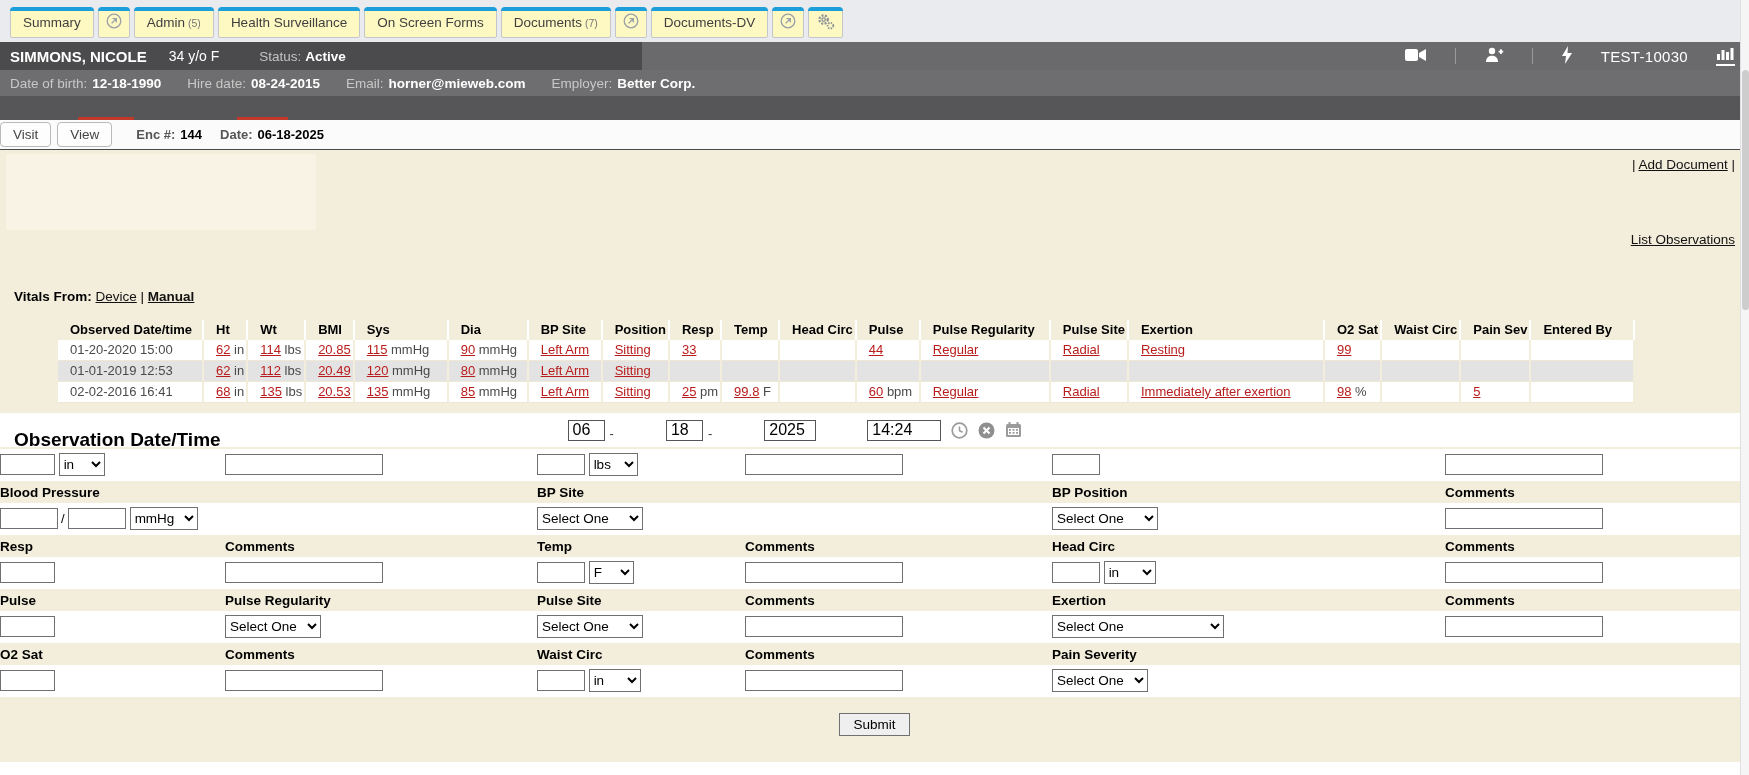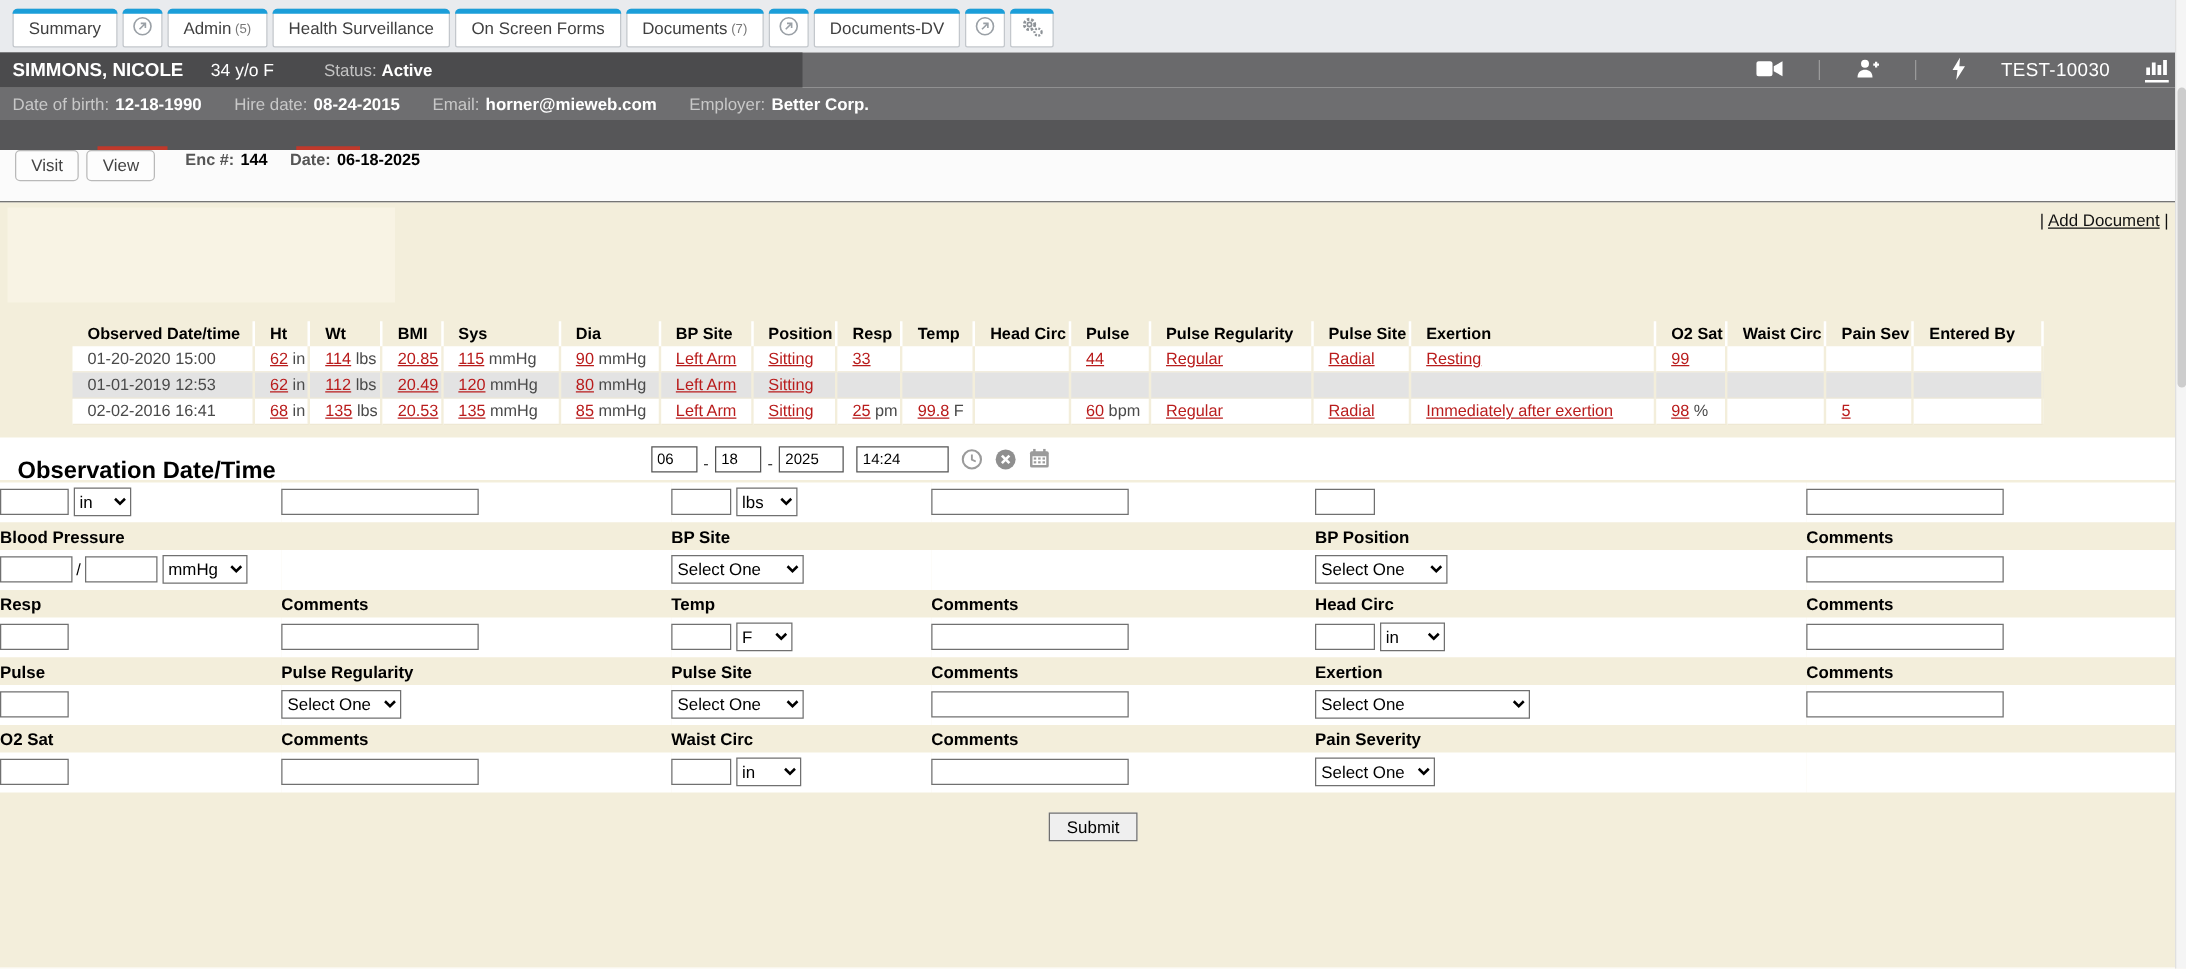--- a/index.html
+++ b/index.html
@@ -5,21 +5,21 @@
   * { box-sizing: border-box; }
   html,body { margin:0; padding:0; }
   body {
     width:1749px; height:775px; position:relative; overflow:hidden;
     font-family:"Liberation Sans", sans-serif; background:#ffffff; font-size:13px;
   }
   
   .tabbar { height:42px; background:#e9ebee; display:flex; align-items:flex-start; padding:7px 0 0 10px; position:relative; }
   .tabstrip { display:flex; align-items:flex-start; }
   .tab {
-    position:relative; background:#ffffff; border:1px solid #c3c7cc; border-radius:4px 4px 2px 2px;
+    position:relative; background:#fef9c3; border:1px solid #c3c7cc; border-radius:4px 4px 2px 2px;
     padding:7px 12px 7px; margin-right:4px; font-size:13.5px; color:#3f3f3f; white-space:nowrap;
     cursor:pointer; height:31px; display:flex; align-items:center;
   }
   .tab::before { content:""; position:absolute; top:-1px; left:-1px; right:-1px; height:4px; background:#1b9ed9; border-radius:4px 4px 0 0; }
   .tab.active { background:#1b9ed9; border-color:#1b9ed9; color:#fff; font-weight:bold; }
   .tab .tcnt { font-size:10.5px; color:#777; margin-left:3px; }
   .tab.active .tcnt { color:#e6f4fc; }
   .tab.ptab, .tab.gearbtn { padding:6px 7px; }
   .redbox { position:absolute; left:-7px; right:-7px; top:-5px; bottom:-24px; border:5px solid #e5232b; z-index:40; pointer-events:none; }
   
@@ -33,21 +33,21 @@
   .hdr-icons { margin-left:auto; display:flex; align-items:center; gap:28px; padding-right:14px; }
   .vdiv { width:1px; height:16px; background:#9a9a9a; }
   .pid { font-size:15px; letter-spacing:.3px; }
   .chartlink { border-bottom:2px solid #fff; padding-bottom:1px; cursor:pointer; }
   .pbar2 { height:26px; background:#6e6e70; display:flex; align-items:center; gap:26px; padding-left:10px; font-size:13.5px; }
   .pbar2 .fl { color:#c8c8c8; }
   .pbar2 .fv { color:#fff; font-weight:bold; margin-left:5px; }
   .pbar3 { height:24px; background:#565658; position:relative; }
   .redmark { position:absolute; bottom:0; height:3px; background:#c0392b; }
   
-  .encrow { height:42px; background:#fbfbfb; border-bottom:1px solid #4a4a4a; display:flex; align-items:flex-start; padding-left:12px; }
+  .encrow { height:30px; background:#fbfbfb; border-bottom:1px solid #4a4a4a; display:flex; align-items:center; padding-left:0; }
   .btn { padding:4px 12px; border:1px solid #b9b9b9; border-radius:4px; background:#fdfdfd; color:#444; font-size:13.5px; margin-right:6px; cursor:pointer; }
   .enclbl { color:#555; margin-left:18px;font-weight:bold; }
   .encval { color:#000; font-weight:bold; margin-left:5px; }
   
   .content { height:612px; background:#f3eedb; position:relative; }
   .liteRect { position:absolute; left:6px; top:4px; width:310px; height:76px; background:#f8f3e4; }
   .rline { text-align:right; padding-right:14px; font-size:13.5px; color:#111; }
   .rline a, .content a { color:#111; text-decoration:underline; cursor:pointer; }
   .adddoc { padding-top:7px; }
   .listobs { margin-top:60px; }
@@ -63,21 +63,21 @@
   table.vt td {
     background:#fff; color:#4a4a4a; padding:2px 2px 3px 12px; border-right:2px solid #f3eedb;
     border-bottom:1px solid #eee8d4; white-space:nowrap; overflow:hidden; height:18px;
   }
   table.vt tr.hl td { background:#e3e3e3; }
   table.vt a.lk { color:#b91c1c; text-decoration:underline; }
   
   .obsrow { background:#fff; height:34px; margin-top:10px; display:flex; align-items:center; }
   .obslbl { font-weight:bold; padding-left:14px; font-size:19px;margin-top:20px; }
   .obsinputs { margin-left:300px; display:flex; align-items:center; gap:4px; }
-  .obsinputs input { height:21px; border:1px solid #555; font-size:12px; padding:0 4px; font-family:"Liberation Sans",sans-serif; }
+  .obsinputs input { height:21px; border:1px solid #555; font-size:16px; padding:0 4px; font-family:"Liberation Sans",sans-serif;margin-left:47px; }
   .d2 { width:37px; } .d4 { width:52px; } .dt { width:74px; margin-left:6px; }
   .dash { color:#333; margin:0 1px; position:relative; top:3px; }
   .obsico { margin-left:6px; display:flex; align-items:center; cursor:pointer; }
   
   table.ft { border-collapse:separate; border-spacing:0; width:1749px; table-layout:fixed; margin-top:2px; }
   table.ft tr.lbl td { background:#f3eedb; font-weight:bold; font-size:13.5px; color:#000; padding:4px 0 3px; }
   table.ft tr.inp td { background:#fff; padding:4px 0 5px; vertical-align:middle; }
   table.ft td:first-child { padding-left:14px; }
   input.ti { height:21px; border:1px solid #707070; font-size:13.5px; padding:0 3px; font-family:"Liberation Sans",sans-serif; }
   .w-sm { width:55px; } .w-xs { width:48px; } .w-bp { width:58px; } .w-cm { width:158px; }
@@ -211,20 +211,23 @@
 
 <div class="content">
   <div class="liteRect"></div>
 
   <div class="rline adddoc">
     <span>|</span>
     <a>Add Document</a>
     <span>|</span>
   </div>
 
+  <div class="rline listobs">
+    <a>List Observations</a>
+  </div>
 
   <div class="vfrom">
     <span class="bold">Vitals From:</span>
     <a>Device</a>
     <span> | </span>
     <a class="manual">Manual</a>
   </div>
 
   <table class="vt">
     <colgroup>

